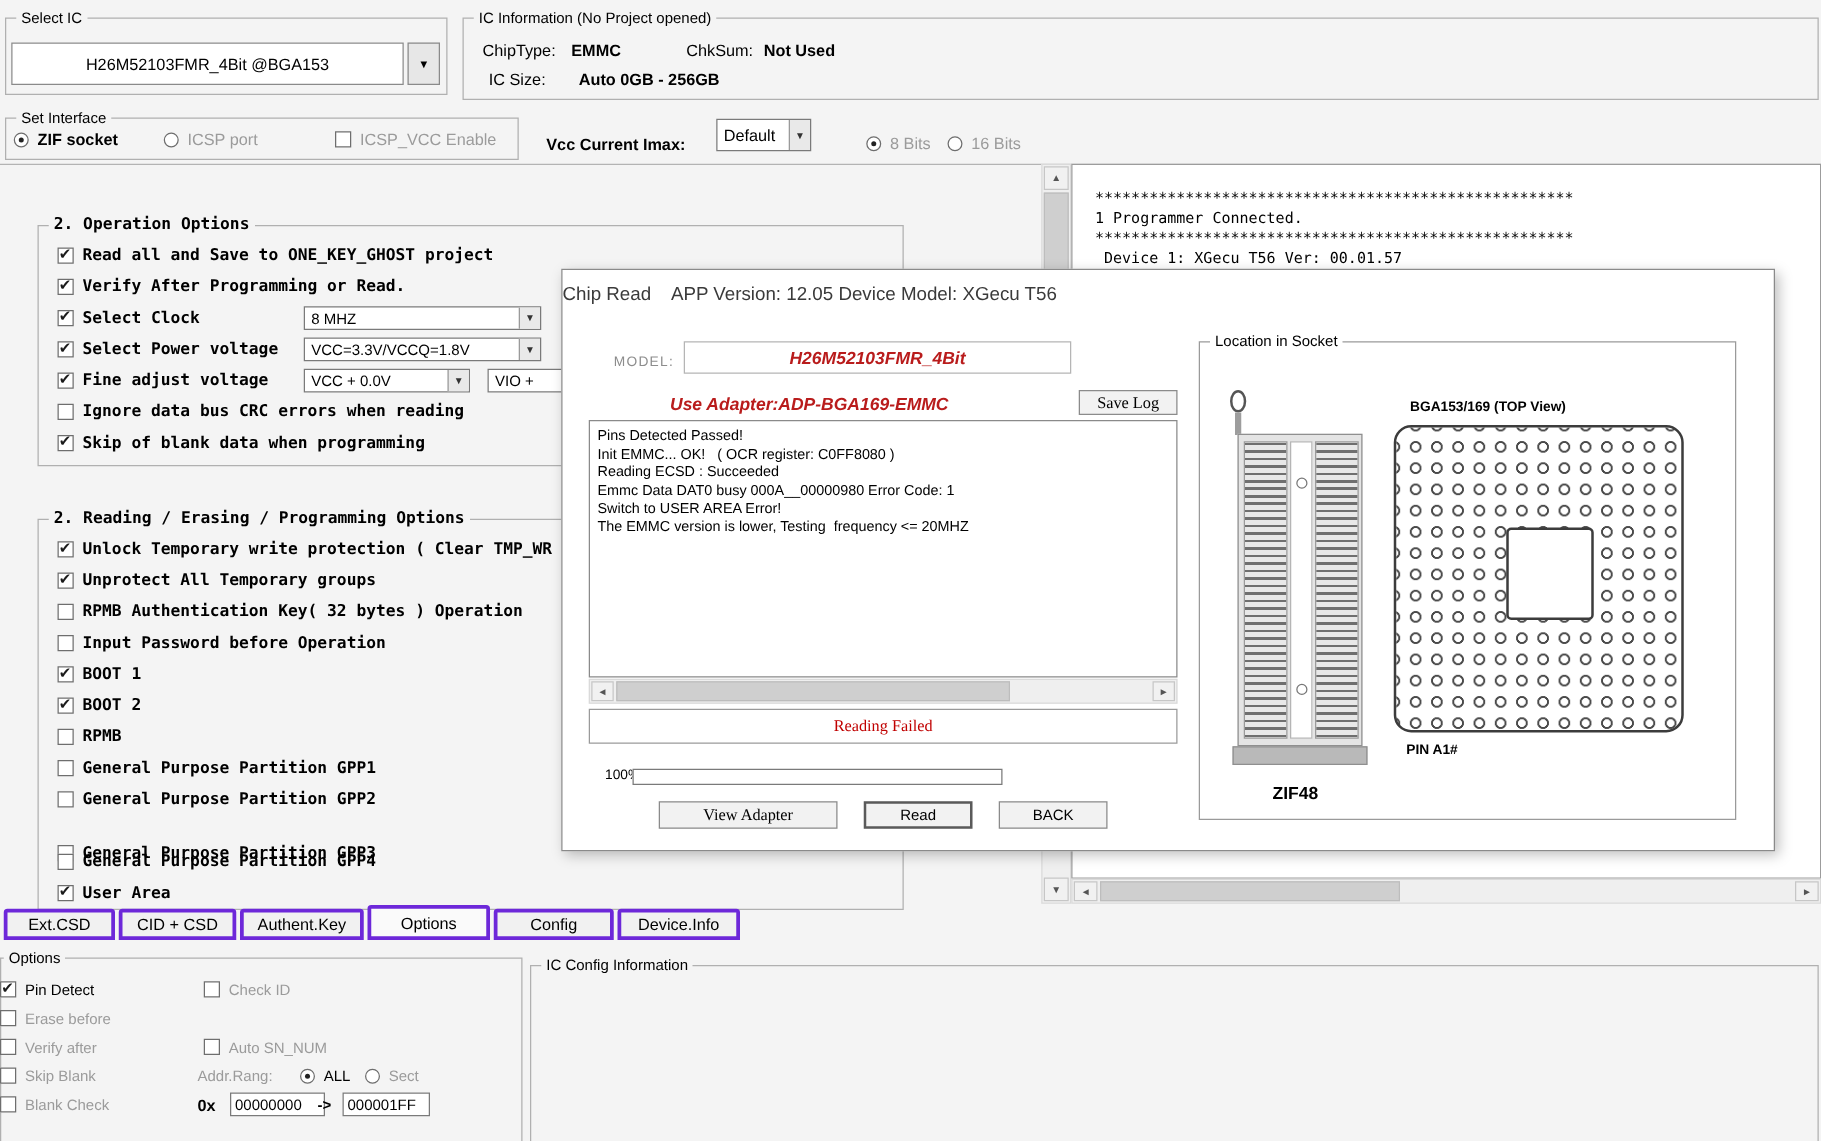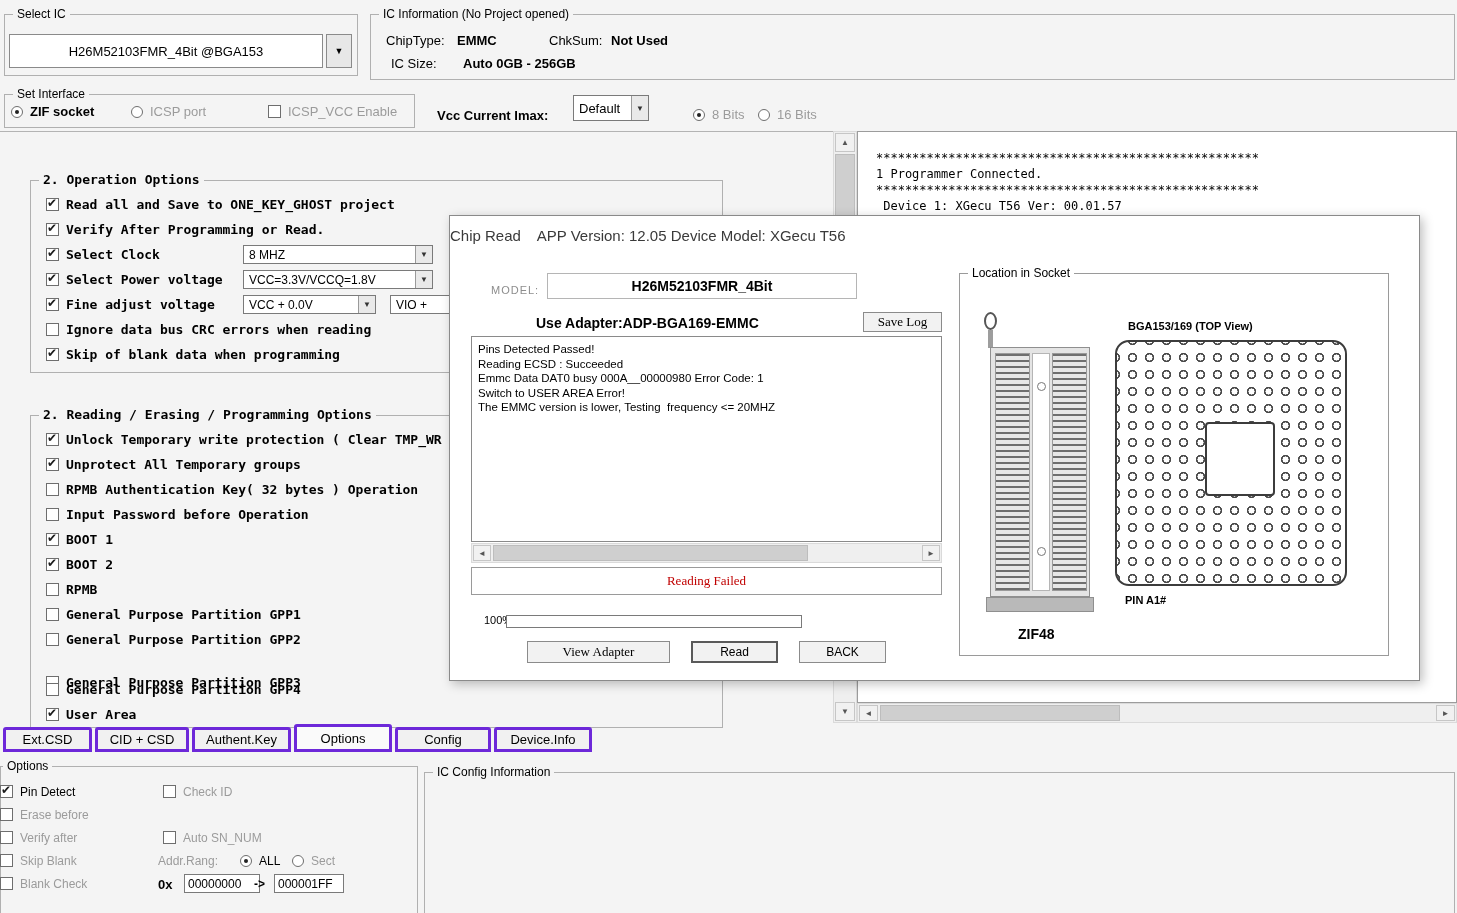--- a/index.html
+++ b/index.html
@@ -22,21 +22,21 @@
   .combo .txt{flex:1;padding:1px 5px;white-space:pre;overflow:hidden;align-self:center}
   .combo .arr{width:17px;background:#e9e9e9;border-left:1px solid #9a9a9a;display:flex;align-items:center;justify-content:center;font-size:8px;color:#333}
   .btn{position:absolute;background:#f2f2f2;border:1px solid #8b8b8b;display:flex;align-items:center;justify-content:center;font-size:12px;cursor:default}
   .btn.serif{font-family:"Liberation Serif",serif;font-size:13px}
   .btn.def{border:2px solid #5a5a5a}
   .inp{position:absolute;border:1px solid #7a7a7a;background:#fff;font-size:12px;padding:0 3px;font-family:"Liberation Sans",sans-serif}
   .sb{position:absolute;background:#efefef;border:1px solid #dadada}
   .sbarr{position:absolute;background:#f1f1f1;border:1px solid #c6c6c6;display:flex;align-items:center;justify-content:center;font-size:8px;color:#555}
   .sbthumb{position:absolute;background:#cfcfcf;border:1px solid #bdbdbd}
   #dialog{position:absolute;left:449px;top:215px;width:971px;height:466px;background:#fff;border:1px solid #8a8a8a;box-shadow:3px 3px 10px rgba(0,0,0,.25)}
-  .blue{color:#000000;font-weight:bold;}
+  .blue{color:#b91c1c;font-weight:bold;font-style:italic}
   .tab{position:absolute;top:727px;height:25px;background:#f1f1f1;border:3px solid #6d28d9;display:flex;align-items:center;justify-content:center;font-size:13px;border-radius:3px 3px 0 0}
   .tab.sel{top:724px;height:28px;background:#fafafa;z-index:3}
   .zifbody{position:absolute;background:#e4e4e4;border:1px solid #8f8f8f}
   .zifpins{position:absolute;background:repeating-linear-gradient(to bottom,#6f6f6f 0 2px,#e8e8e8 2px 6px);border:1px solid #9a9a9a}
   .zifmid{position:absolute;background:#fff;border:1px solid #b5b5b5}
   .zifmid::before,.zifmid::after{content:"";position:absolute;left:4px;width:7px;height:7px;border:1px solid #777;border-radius:50%;background:#fff}
   .zifmid::before{top:28px}
   .zifmid::after{bottom:34px}
   .bga{position:absolute;border:2px solid #3c3c3c;border-radius:14px;background-color:#fff;
        background-image:radial-gradient(circle 5.5px at 8.5px 8.5px,#ffffff 2.9px,#4a4a4a 3.2px,#4a4a4a 4.4px,rgba(0,0,0,0) 4.9px);
@@ -228,20 +228,21 @@
     <span class="abs" style="left:41px;top:68px;font-size:11px;color:#8d8d8d;letter-spacing:1px">MODEL:</span>
     <div class="abs" style="left:97px;top:57px;width:310px;height:26px;border:1px solid #b5b5b5;background:#fff;display:flex;align-items:center;justify-content:center">
       <span class="blue" style="font-size:14px">H26M52103FMR_4Bit</span>
     </div>
 
     <span class="abs blue" style="left:86px;top:99px;font-size:14px">Use Adapter:ADP-BGA169-EMMC</span>
     <div class="btn serif" style="left:413px;top:96px;width:79px;height:20px">Save Log</div>
 
     <div class="abs" style="left:21px;top:120px;width:471px;height:206px;border:1px solid #8a8a8a;background:#fff;padding:5px 6px;font-size:11.5px;line-height:14.5px">
       <div class="pre">Pins Detected Passed!</div>
+      <div class="pre">Init EMMC... OK!   ( OCR register: C0FF8080 )</div>
       <div class="pre">Reading ECSD : Succeeded</div>
       <div class="pre">Emmc Data DAT0 busy 000A__00000980 Error Code: 1</div>
       <div class="pre">Switch to USER AREA Error!</div>
       <div class="pre">The EMMC version is lower, Testing  frequency &lt;= 20MHZ</div>
     </div>
 
     <div class="sb" style="left:21px;top:327px;width:471px;height:20px">
       <div class="sbarr" style="left:1px;top:1px;width:18px;height:16px">◄</div>
       <div class="sbthumb" style="left:21px;top:1px;width:315px;height:16px"></div>
       <div class="sbarr" style="right:1px;top:1px;width:18px;height:16px">►</div>

